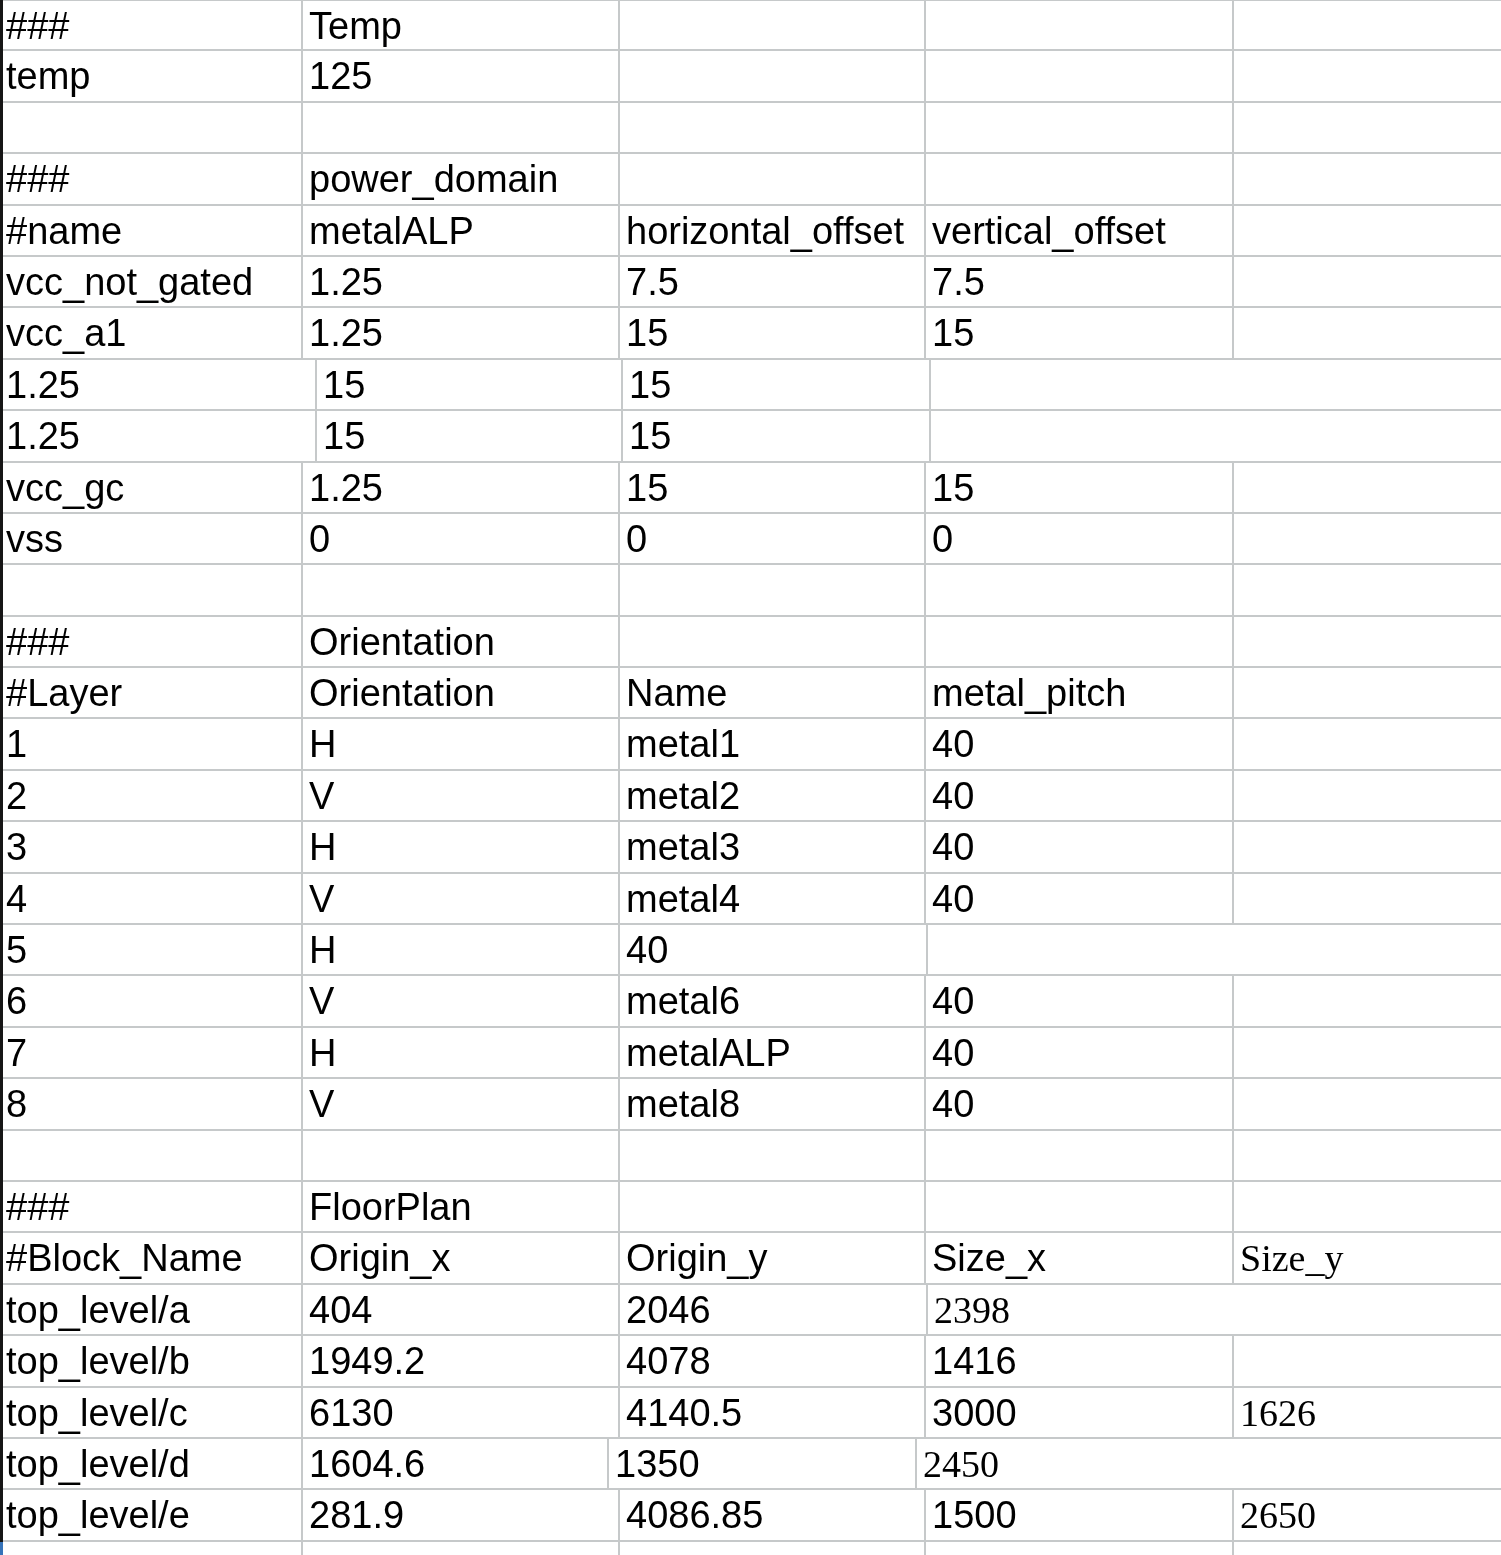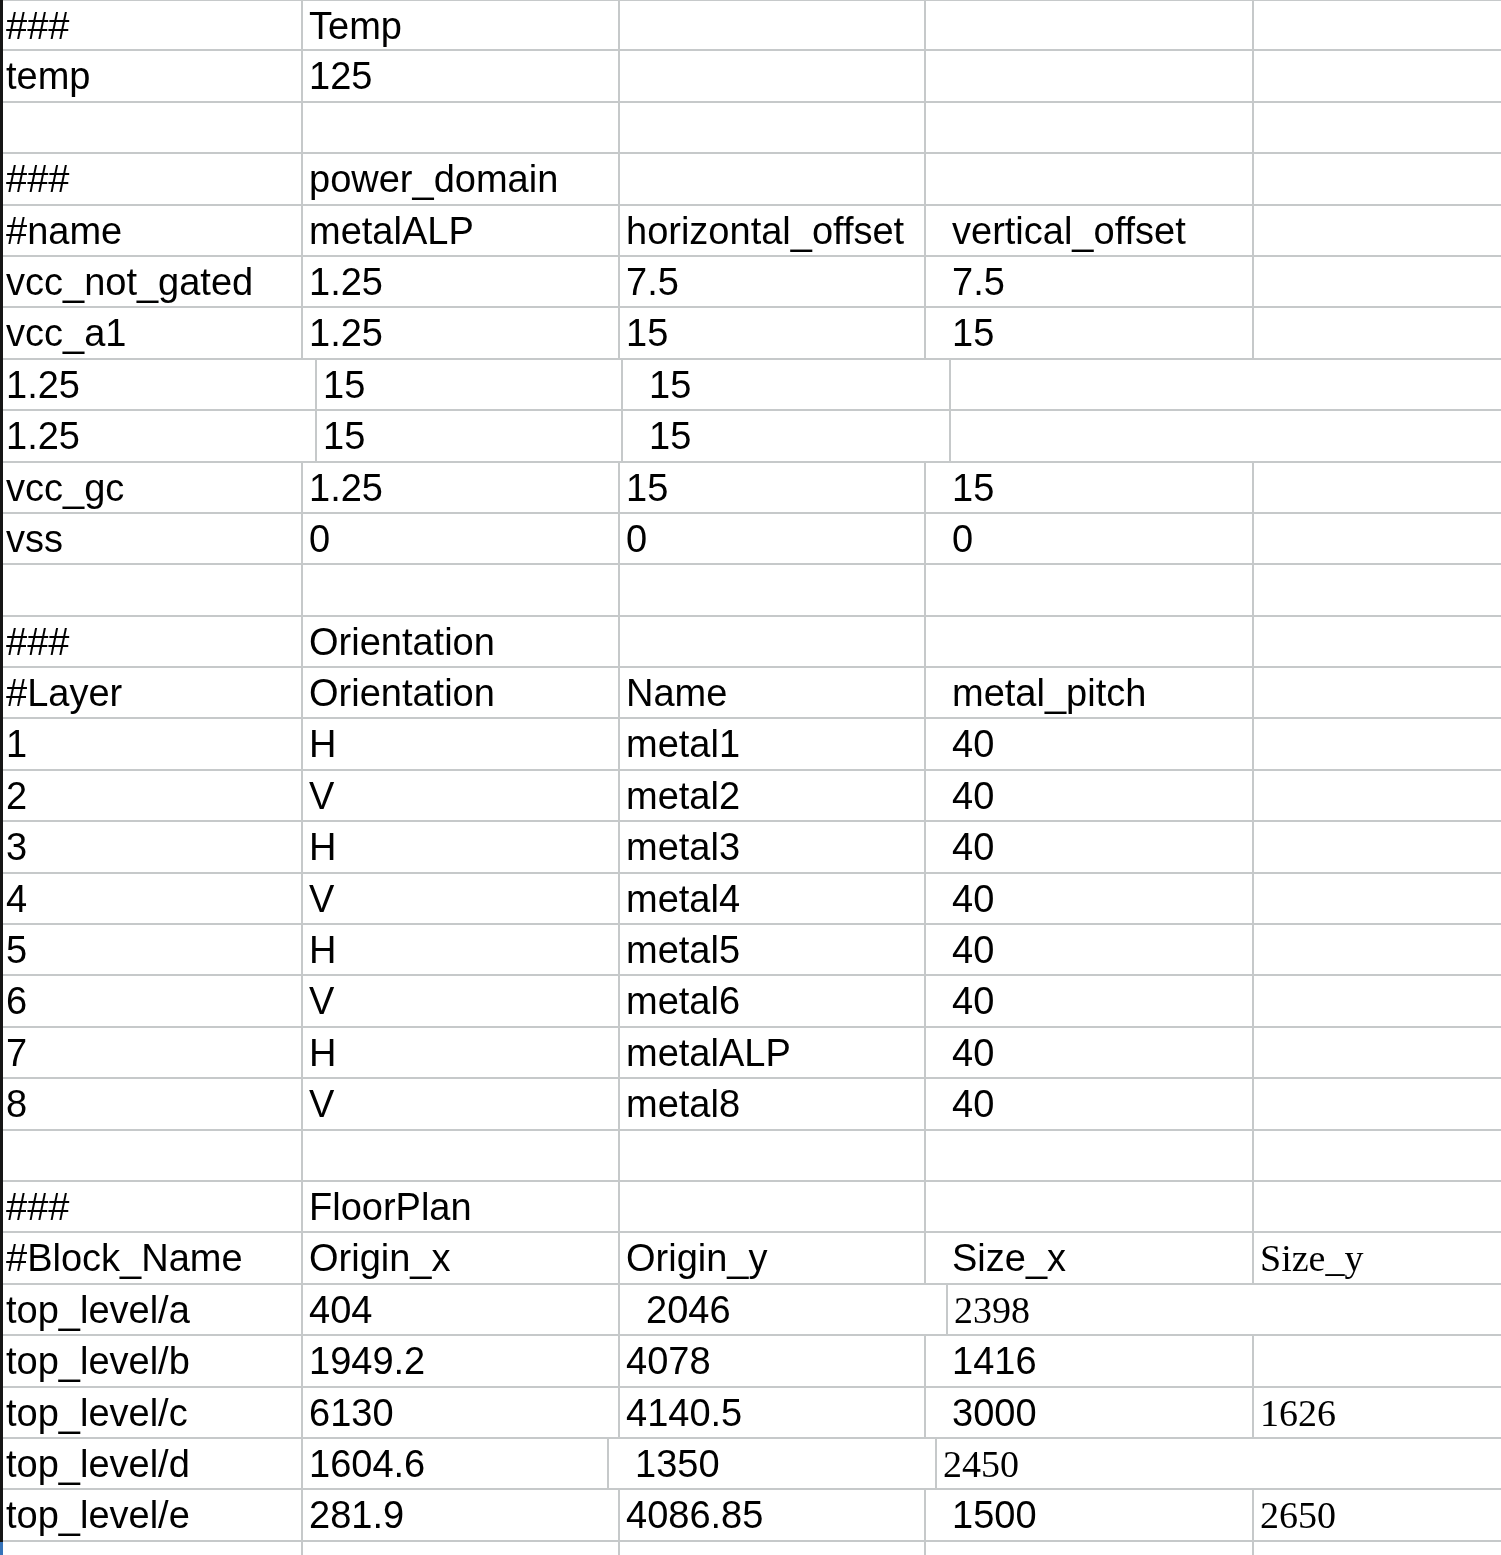--- a/index.html
+++ b/index.html
@@ -34,21 +34,21 @@
     padding-left:6px;
     font-size:38px;
     line-height:50px;
     white-space:nowrap;
     overflow:hidden;
     flex:0 0 auto;
   }
   .c0{width:303px;}
   .c1{width:317px;}
   .c2{width:306px;}
-  .c3{width:308px;margin-left:20px;}
+  .c3{width:308px;}
   .c4{flex:1 1 auto;border-right:none;font-family:Liberation Serif, serif;}
   .left-edge{
     position:absolute;left:0;top:0;
     width:3px;height:1542px;
     background:var(--edge);
     z-index:5;
   }
   .selection-stub{
     position:absolute;left:0;top:1542px;
     width:3px;height:13px;
@@ -181,21 +181,20 @@
       <div class="row">
         <div class="cell c0">4</div>
         <div class="cell c1">V</div>
         <div class="cell c2">metal4</div>
         <div class="cell c3">40</div>
         <div class="cell c4"></div>
       </div>
       <div class="row">
         <div class="cell c0">5</div>
         <div class="cell c1">H</div>
-        <div class="cell c2">metal5</div>
         <div class="cell c3">40</div>
         <div class="cell c4"></div>
       </div>
       <div class="row">
         <div class="cell c0">6</div>
         <div class="cell c1">V</div>
         <div class="cell c2">metal6</div>
         <div class="cell c3">40</div>
         <div class="cell c4"></div>
       </div>

